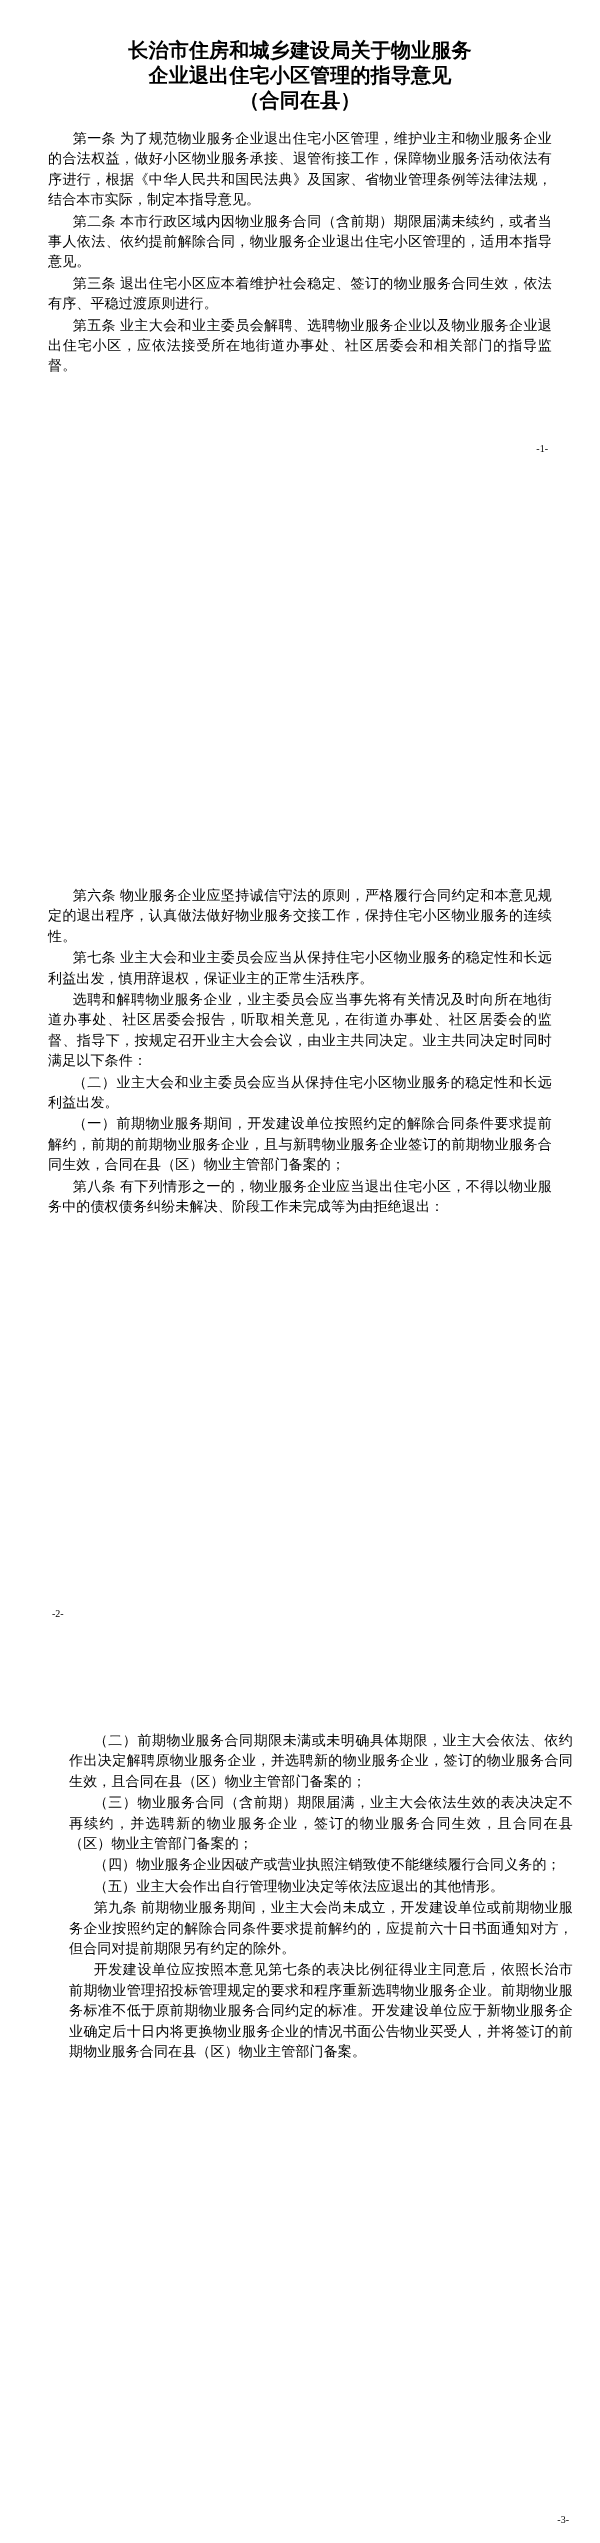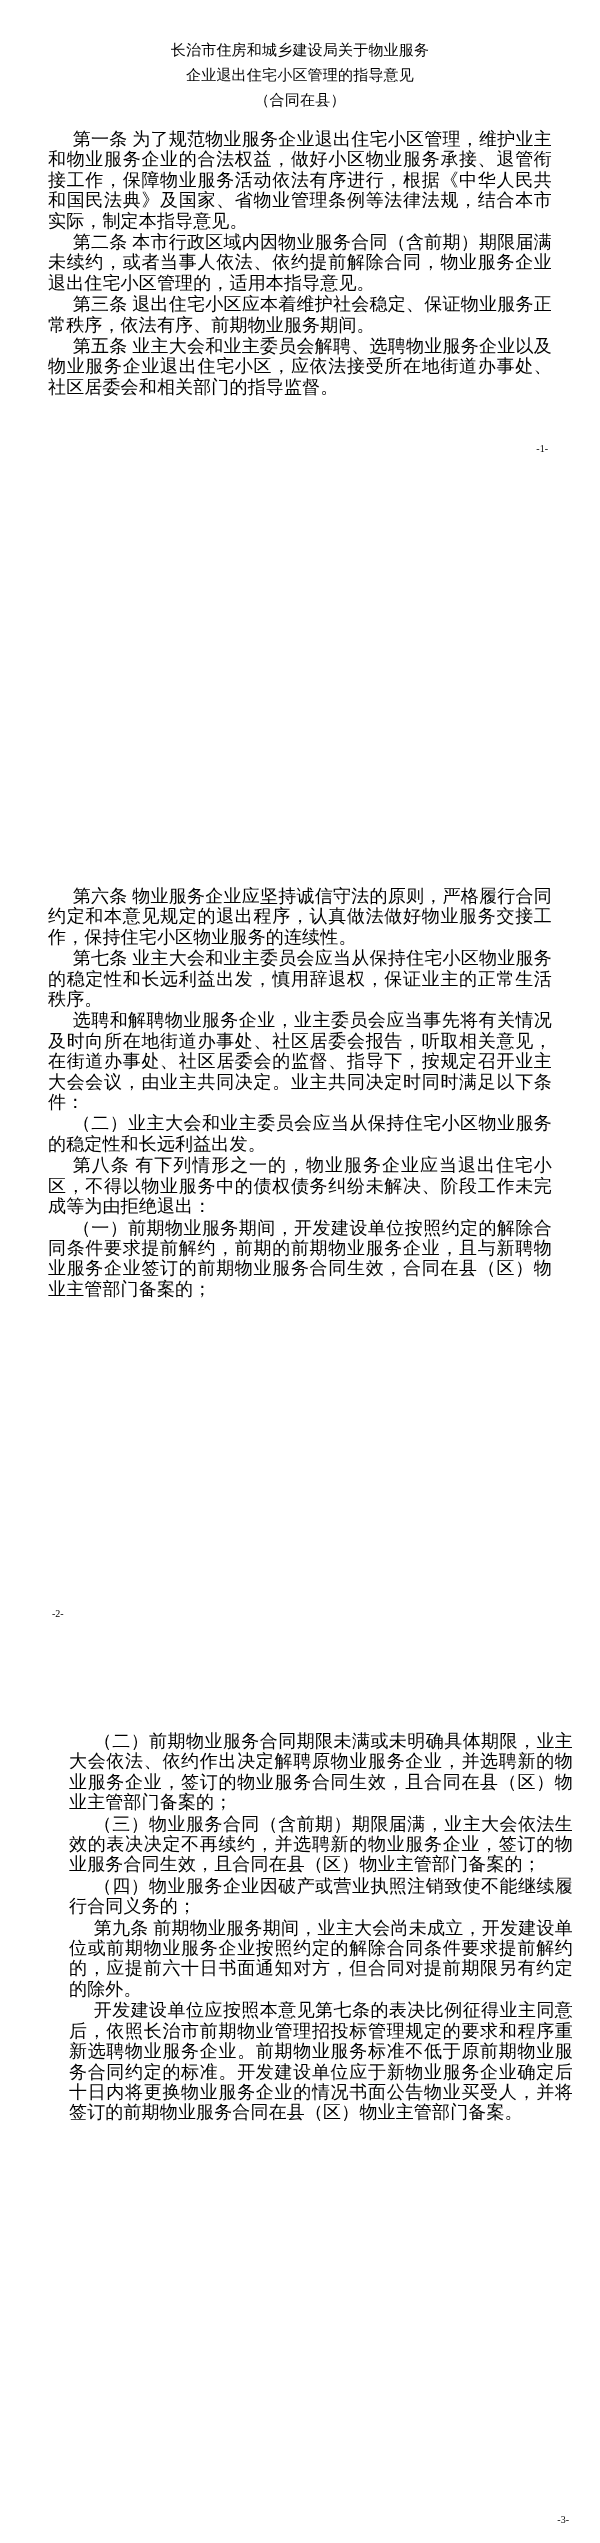--- a/index.html
+++ b/index.html
@@ -27,28 +27,28 @@
   .page-1 { padding-top: 38px; height: 852px; }
   .page-2 { padding-top: 34px; height: 845px; }
   .page-3 { padding-top: 34px; height: 846px; margin-left: 21px; }
 
   .title-block {
     text-align: center;
     margin-bottom: 16px;
   }
   .title-line {
     font-family: "Liberation Serif", "DejaVu Serif", serif;
-    font-weight: normal;
-    font-size: 15px;
+    font-weight: bold;
+    font-size: 20px;
     line-height: 25px;
     letter-spacing: 0.2px;
     color: #000;
   }
   p.para {
-    font-size: 18px;
+    font-size: 14px;
     line-height: 20.4px;
     text-align: justify;
     text-justify: inter-ideograph;
     margin: 0 0 1px 0;
     text-indent: 24.8px;
     letter-spacing: 0.15px;
     color: #000;
   }
   .page-number {
     position: absolute;
@@ -70,37 +70,38 @@
 <div class="doc">
 
   <section class="page page-1">
     <div class="title-block">
       <div class="title-line">长治市住房和城乡建设局关于物业服务</div>
       <div class="title-line">企业退出住宅小区管理的指导意见</div>
       <div class="title-line">（合同在县）</div>
     </div>
     <p class="para">第一条 为了规范物业服务企业退出住宅小区管理，维护业主和物业服务企业的合法权益，做好小区物业服务承接、退管衔接工作，保障物业服务活动依法有序进行，根据《中华人民共和国民法典》及国家、省物业管理条例等法律法规，结合本市实际，制定本指导意见。</p>
     <p class="para">第二条 本市行政区域内因物业服务合同（含前期）期限届满未续约，或者当事人依法、依约提前解除合同，物业服务企业退出住宅小区管理的，适用本指导意见。</p>
-    <p class="para">第三条 退出住宅小区应本着维护社会稳定、保证物业服务正常秩序，依法有序、前期物业服务期间。</p>
+    <p class="para">第三条 退出住宅小区应本着维护社会稳定、签订的物业服务合同生效，依法有序、平稳过渡原则进行。</p>
     <p class="para">第五条 业主大会和业主委员会解聘、选聘物业服务企业以及物业服务企业退出住宅小区，应依法接受所在地街道办事处、社区居委会和相关部门的指导监督。</p>
     <div class="page-number pn-1 pn-right">-1-</div>
   </section>
 
   <section class="page page-2">
     <p class="para">第六条 物业服务企业应坚持诚信守法的原则，严格履行合同约定和本意见规定的退出程序，认真做法做好物业服务交接工作，保持住宅小区物业服务的连续性。</p>
     <p class="para">第七条 业主大会和业主委员会应当从保持住宅小区物业服务的稳定性和长远利益出发，慎用辞退权，保证业主的正常生活秩序。</p>
     <p class="para">选聘和解聘物业服务企业，业主委员会应当事先将有关情况及时向所在地街道办事处、社区居委会报告，听取相关意见，在街道办事处、社区居委会的监督、指导下，按规定召开业主大会会议，由业主共同决定。业主共同决定时同时满足以下条件：</p>
     <p class="para">（二）业主大会和业主委员会应当从保持住宅小区物业服务的稳定性和长远利益出发。</p>
+    <p class="para">（一）前期物业服务期间，开发建设单位按照约定的解除合同条件要求提前解约，前期的前期物业服务企业，且与新聘物业服务企业签订的前期物业服务合同生效，合同在县（区）物业主管部门备案的；</p>
     <p class="para">第八条 有下列情形之一的，物业服务企业应当退出住宅小区，不得以物业服务中的债权债务纠纷未解决、阶段工作未完成等为由拒绝退出：</p>
-    <p class="para">（一）前期物业服务期间，开发建设单位按照约定的解除合同条件要求提前解约，前期的前期物业服务企业，且与新聘物业服务企业签订的前期物业服务合同生效，合同在县（区）物业主管部门备案的；</p>
     <div class="page-number pn-2 pn-left">-2-</div>
   </section>
 
   <section class="page page-3">
     <p class="para">（二）前期物业服务合同期限未满或未明确具体期限，业主大会依法、依约作出决定解聘原物业服务企业，并选聘新的物业服务企业，签订的物业服务合同生效，且合同在县（区）物业主管部门备案的；</p>
     <p class="para">（三）物业服务合同（含前期）期限届满，业主大会依法生效的表决决定不再续约，并选聘新的物业服务企业，签订的物业服务合同生效，且合同在县（区）物业主管部门备案的；</p>
     <p class="para">（四）物业服务企业因破产或营业执照注销致使不能继续履行合同义务的；</p>
+    <p class="para">（五）业主大会作出自行管理物业决定等依法应退出的其他情形。</p>
     <p class="para">第九条 前期物业服务期间，业主大会尚未成立，开发建设单位或前期物业服务企业按照约定的解除合同条件要求提前解约的，应提前六十日书面通知对方，但合同对提前期限另有约定的除外。</p>
     <p class="para">开发建设单位应按照本意见第七条的表决比例征得业主同意后，依照长治市前期物业管理招投标管理规定的要求和程序重新选聘物业服务企业。前期物业服务标准不低于原前期物业服务合同约定的标准。开发建设单位应于新物业服务企业确定后十日内将更换物业服务企业的情况书面公告物业买受人，并将签订的前期物业服务合同在县（区）物业主管部门备案。</p>
     <div class="page-number pn-3 pn-right">-3-</div>
   </section>
 
 </div>
 
 </body></html>

